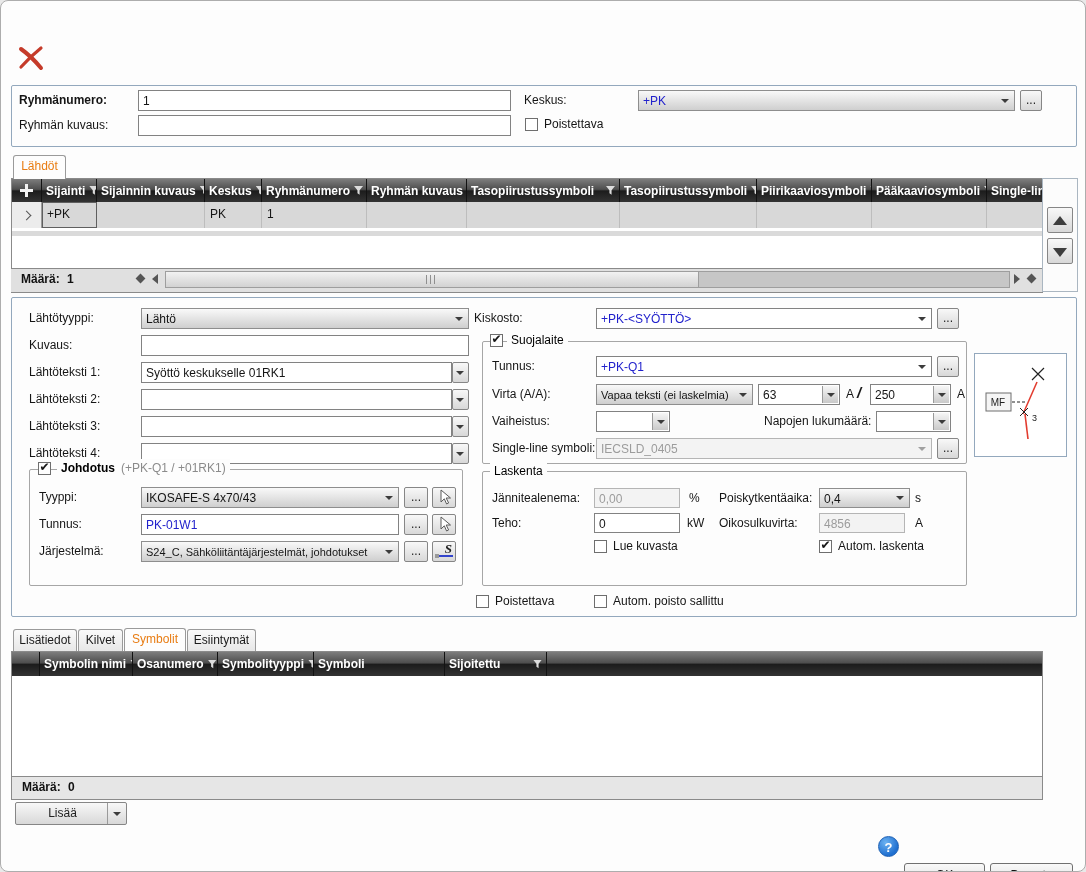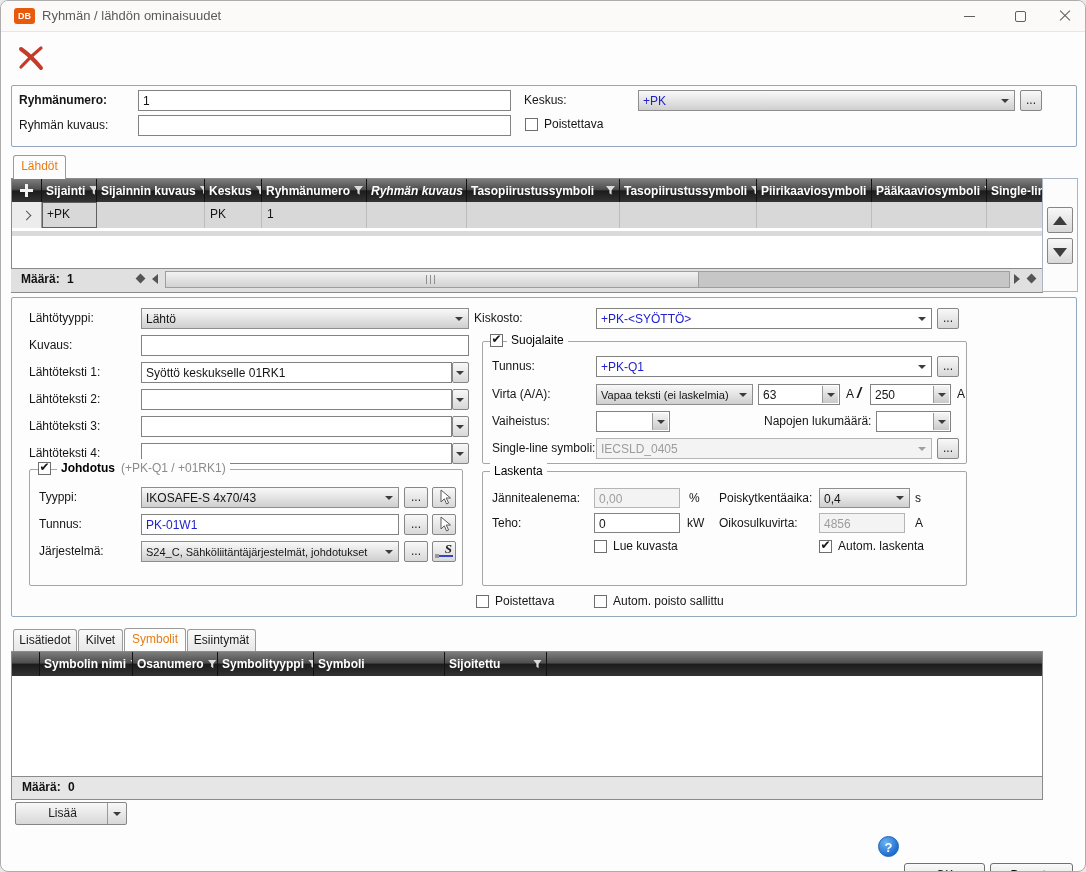--- a/index.html
+++ b/index.html
@@ -66,34 +66,20 @@
            background:radial-gradient(circle at 35% 30%,#6db3f2,#1f6fd0 70%);color:#fff;font-weight:700;
            font-size:13px;text-align:center;line-height:21px;border:1px solid #1b5fb4;box-sizing:border-box;}
   .pushbtn{position:absolute;box-sizing:border-box;border:1px solid #707070;border-radius:3px;
            background:linear-gradient(#f9f9f9,#dcdcdc);font-size:12px;color:#111;text-align:center;line-height:22px;margin-top:28px;}
 </style>
 </head>
 <body>
 
 <div id="win">
 
-  <div class="titlebar">
-    <div class="badge"><span>DB</span></div>
-    <div class="wtitle">Ryhmän / lähdön ominaisuudet</div>
-    <div class="wctl" style="left:949px;">
-        <div class="ic-min"></div>
-      </div>
-    <div class="wctl" style="left:999px;">
-        <div class="ic-max"></div>
-      </div>
-    <div class="wctl" style="left:1044px;">
-        <div class="ic-close-a"></div>
-        <div class="ic-close-b"></div>
-      </div>
-  </div>
 
   <div class="abs" style="left:16px;top:43px;width:28px;height:28px;">
     <svg width="28" height="28" viewBox="0 0 28 28">
       <path d="M4 5 Q14 12 24 24" stroke="#c53b2a" stroke-width="4" fill="none" stroke-linecap="round"></path>
       <path d="M24 4 Q14 12 4 23" stroke="#c53b2a" stroke-width="3.2" fill="none" stroke-linecap="round"></path>
     </svg>
   </div>
 
   <div class="bluebox" style="left:10px;top:84px;width:1066px;height:62px;"></div>
   <div class="lbl bold" style="left:18px;top:89px;">Ryhmänumero:</div>
@@ -128,21 +114,21 @@
           <i class="funnel"></i>
         </div>
       <div class="gh" style="width:57px;">
           <span>Keskus</span>
           <i class="funnel"></i>
         </div>
       <div class="gh" style="width:105px;">
           <span>Ryhmänumero</span>
           <i class="funnel"></i>
         </div>
-      <div class="gh" style="width:100px;font-style:italic;">
+      <div class="gh" style="width:100px;">
           <span>Ryhmän kuvaus</span>
         </div>
       <div class="gh" style="width:153px;">
           <span>Tasopiirustussymboli</span>
           <i class="funnel"></i>
         </div>
       <div class="gh" style="width:137px;">
           <span>Tasopiirustussymboli</span>
           <i class="funnel"></i>
         </div>
@@ -315,20 +301,32 @@
         <i class="dd"></i>
       </span>
   </div>
 
   <div class="lbl" style="left:491px;top:437px;">Single-line symboli:</div>
   <div class="field dis" style="left:595px;top:437px;width:336px;height:21px;">
     <span>IECSLD_0405</span><i class="dd dis"></i>
   </div>
   <div class="btn3" style="left:936px;top:437px;width:22px;height:21px;">...</div>
 
+  <div class="abs" style="left:973px;top:352px;width:93px;height:104px;border:1px solid #93a8bd;box-sizing:border-box;background:#fff;">
+    <svg width="91" height="102" viewBox="0 0 91 102">
+      <rect x="11" y="39" width="25" height="18" fill="#f5f5f5" stroke="#6e6e6e"></rect>
+      <text x="23" y="52" text-anchor="middle" font-size="10" font-family="Liberation Sans, sans-serif" fill="#222">MF</text>
+      <line x1="37" y1="48" x2="52" y2="48" stroke="#222" stroke-dasharray="3,2"></line>
+      <path d="M57 14 L69 26 M69 14 L57 26" stroke="#222" stroke-width="1.2" fill="none"></path>
+      <line x1="62" y1="28" x2="48" y2="60" stroke="#e23b2e" stroke-width="1.6"></line>
+      <line x1="50" y1="60" x2="53" y2="85" stroke="#e23b2e" stroke-width="1.6"></line>
+      <path d="M45 54 L53 62 M53 54 L45 62" stroke="#222" stroke-width="1" fill="none"></path>
+      <text x="57" y="67" font-size="9" font-family="Liberation Sans, sans-serif" fill="#222">3</text>
+    </svg>
+  </div>
 
   <div class="grp" style="left:481px;top:470px;width:485px;height:115px;"></div>
   <div class="legend" style="left:489px;top:461px;">Laskenta</div>
   <div class="lbl" style="left:491px;top:487px;">Jännitealenema:</div>
   <div class="field dis" style="left:593px;top:487px;width:86px;height:20px;">0,00</div>
   <div class="unit" style="left:688px;top:487px;">%</div>
   <div class="lbl" style="left:718px;top:487px;">Poiskytkentäaika:</div>
   <div class="field grad" style="left:818px;top:487px;width:91px;height:20px;">
     <span>0,4</span><i class="dd" style="top:7px;"></i>
   </div>

